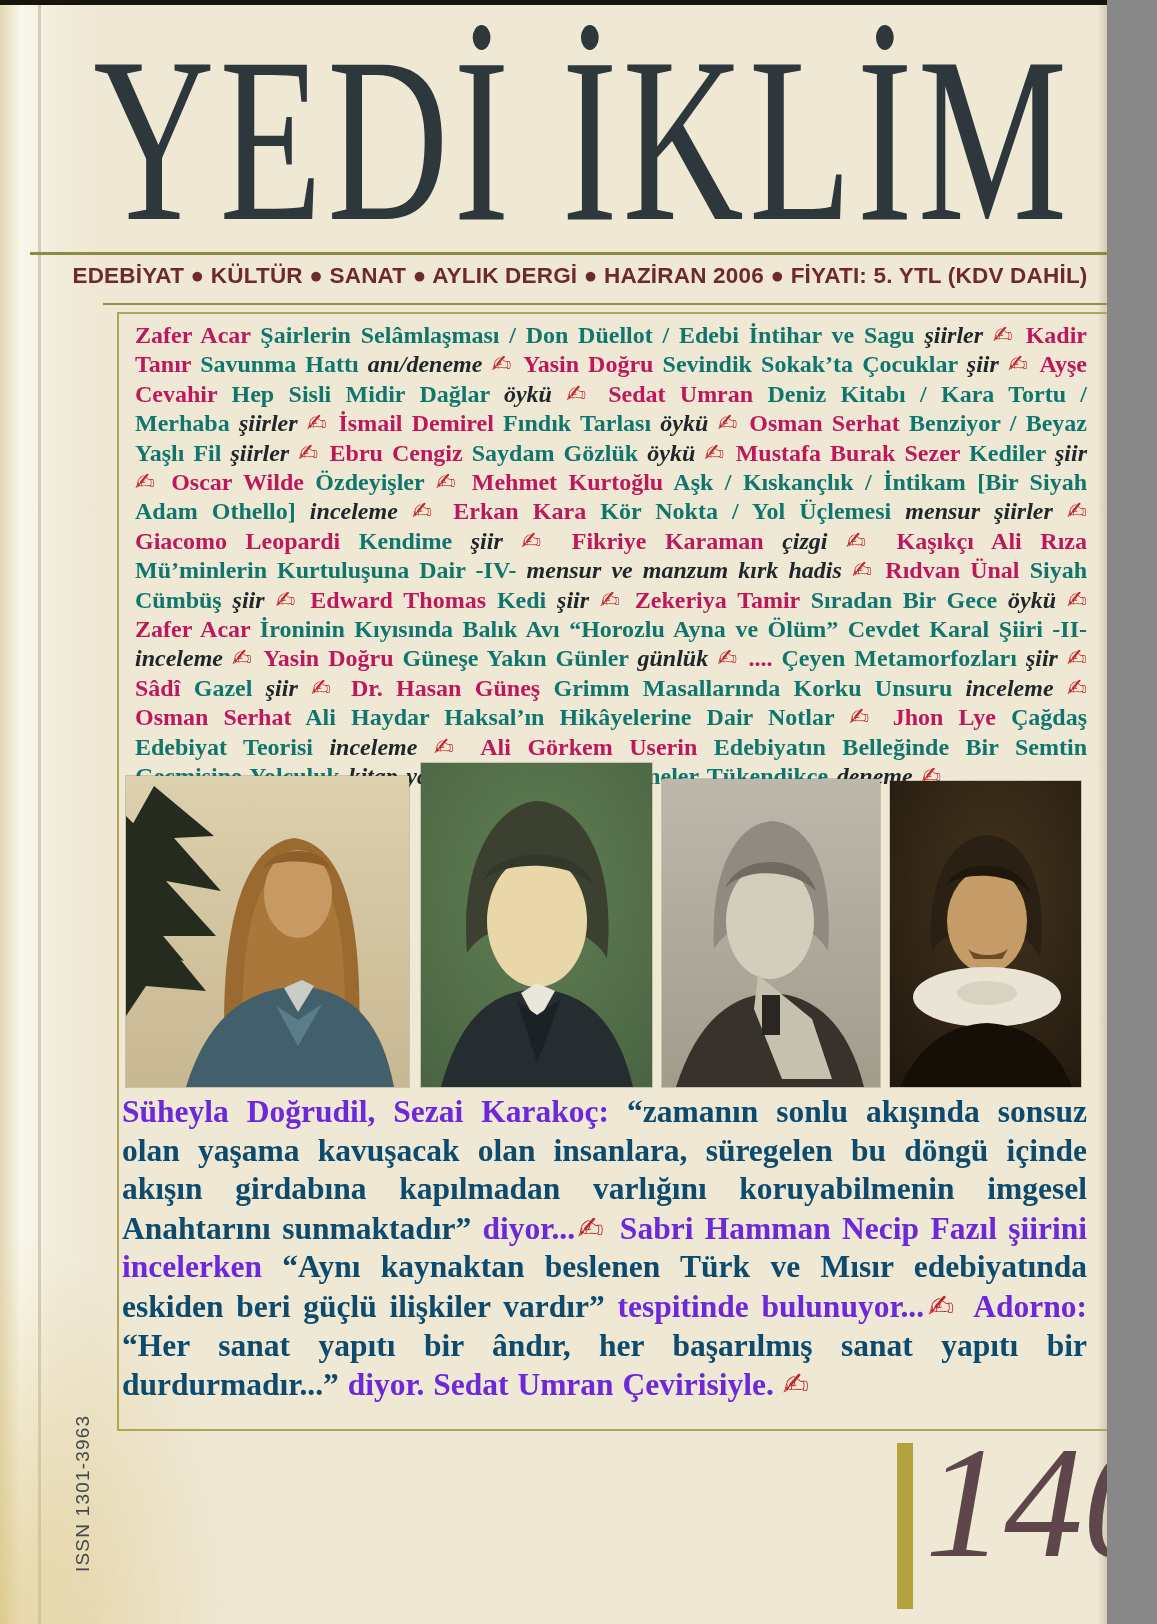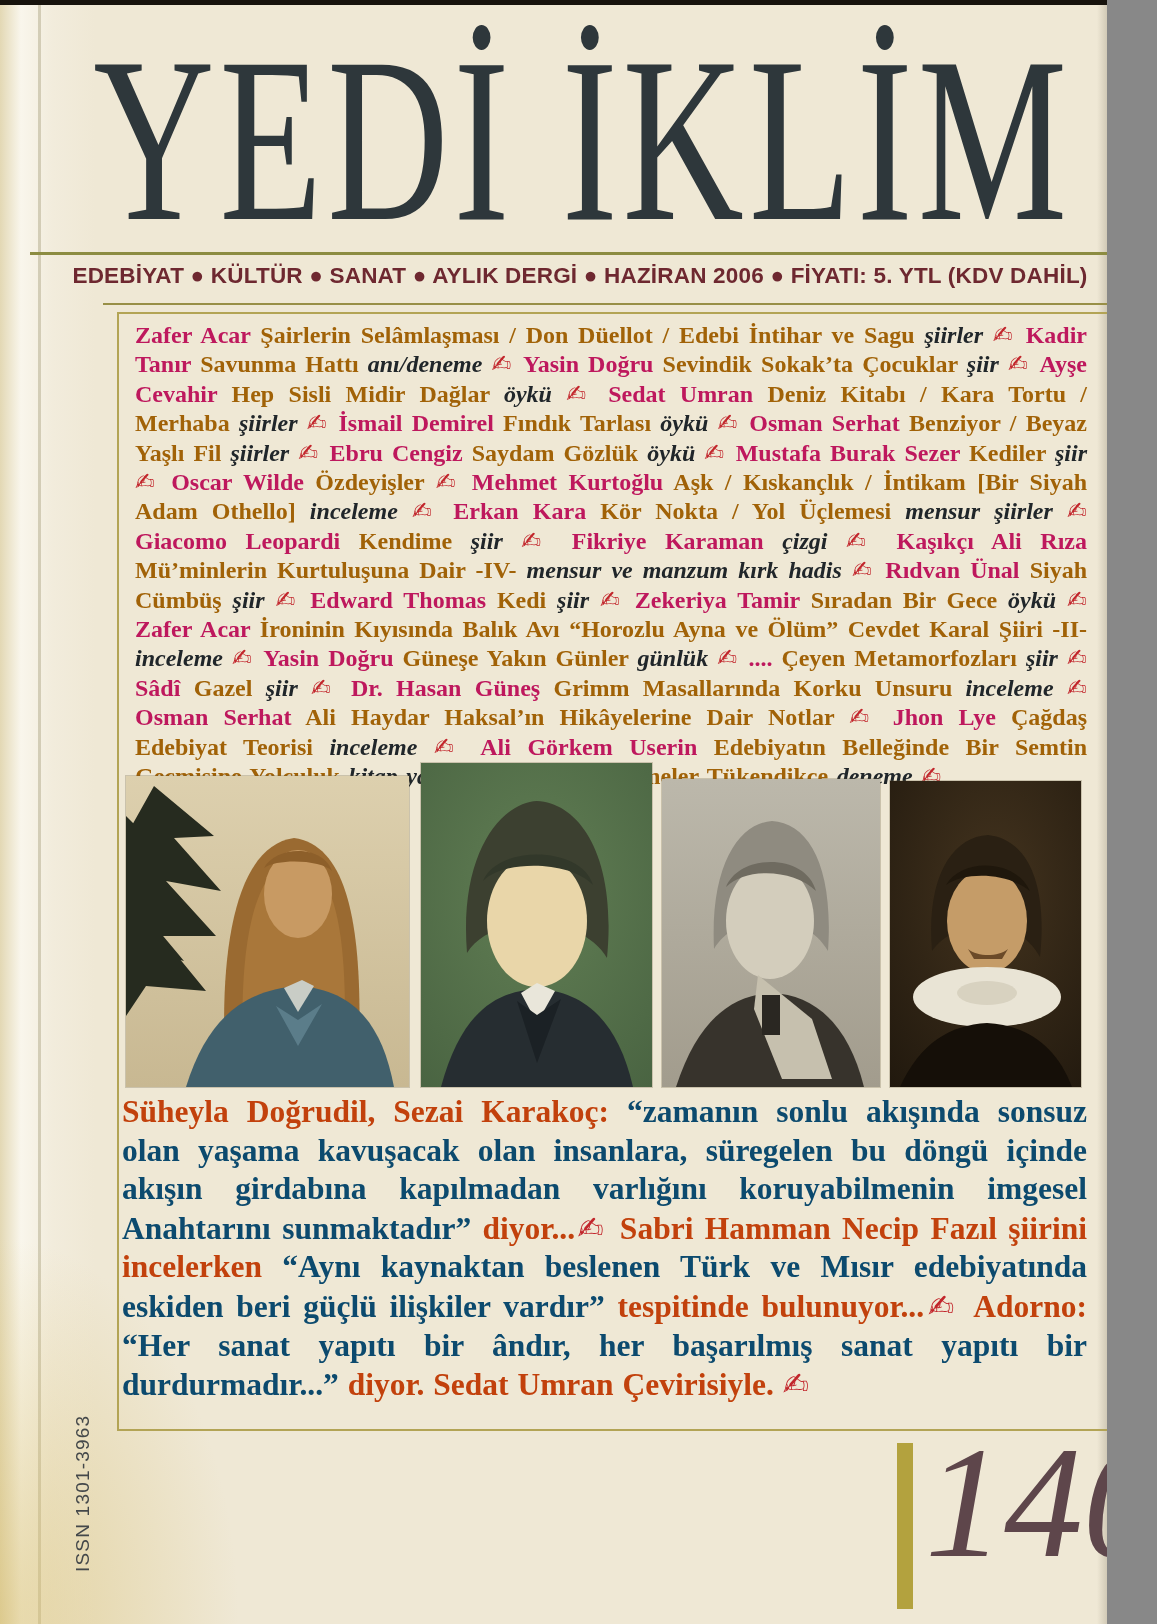--- a/index.html
+++ b/index.html
@@ -30,37 +30,37 @@
   
   .toprule{position:absolute;left:103px;width:1020px;top:303px;border-top:2px solid #988f47;}
   .frame{position:absolute;left:117px;top:312px;width:1004px;height:1119px;
         border:2px solid #b3a455;box-sizing:border-box;}
 
   
   .toc{position:absolute;left:135px;top:321px;width:952px;text-align:justify;
         font-family:"Liberation Serif",serif;font-weight:700;font-size:24px;line-height:29.4px;
         word-spacing:2.5px;}
   .seg-name{color:#be185d;}
-  .seg-title{color:#a16207;}
+  .seg-title{color:#0f766e;}
   .seg-genre{color:#20262a;font-style:italic;margin-top:8px;}
   .seg-icon{color:#c2262c;font-family:"DejaVu Sans",sans-serif;font-weight:400;}
 
   
   .photo{position:absolute;overflow:hidden;box-shadow:0 0 0 1px rgba(90,80,50,.25);}
   .photo svg{display:block;width:100%;height:100%;}
   .photo1{left:126px;top:776px;width:283px;height:311px;}
   .photo2{left:421px;top:763px;width:231px;height:324px;}
   .photo3{left:662px;top:779px;width:218px;height:308px;}
   .photo4{left:890px;top:781px;width:191px;height:306px;}
 
   
   .quote{position:absolute;left:122px;top:1093px;width:965px;text-align:justify;
         font-family:"Liberation Serif",serif;font-weight:700;font-size:31.5px;line-height:38.6px;
         word-spacing:1px;}
-  .seg-qname{color:#c2410c;}
+  .seg-qname{color:#6d28d9;}
   .seg-qred{color:#0c4a6e;}
 
   
   .issue-bar{position:absolute;left:897px;top:1443px;width:16px;height:166px;background:#b3a23e;}
   .issue-num{position:absolute;left:925px;top:1424px;width:200px;text-align:center;
         font-family:"Liberation Serif",serif;font-style:italic;font-weight:400;
         font-size:158px;line-height:1;color:#5e464b;}
 
   
   .issn{position:absolute;left:72px;top:1352px;height:220px;

